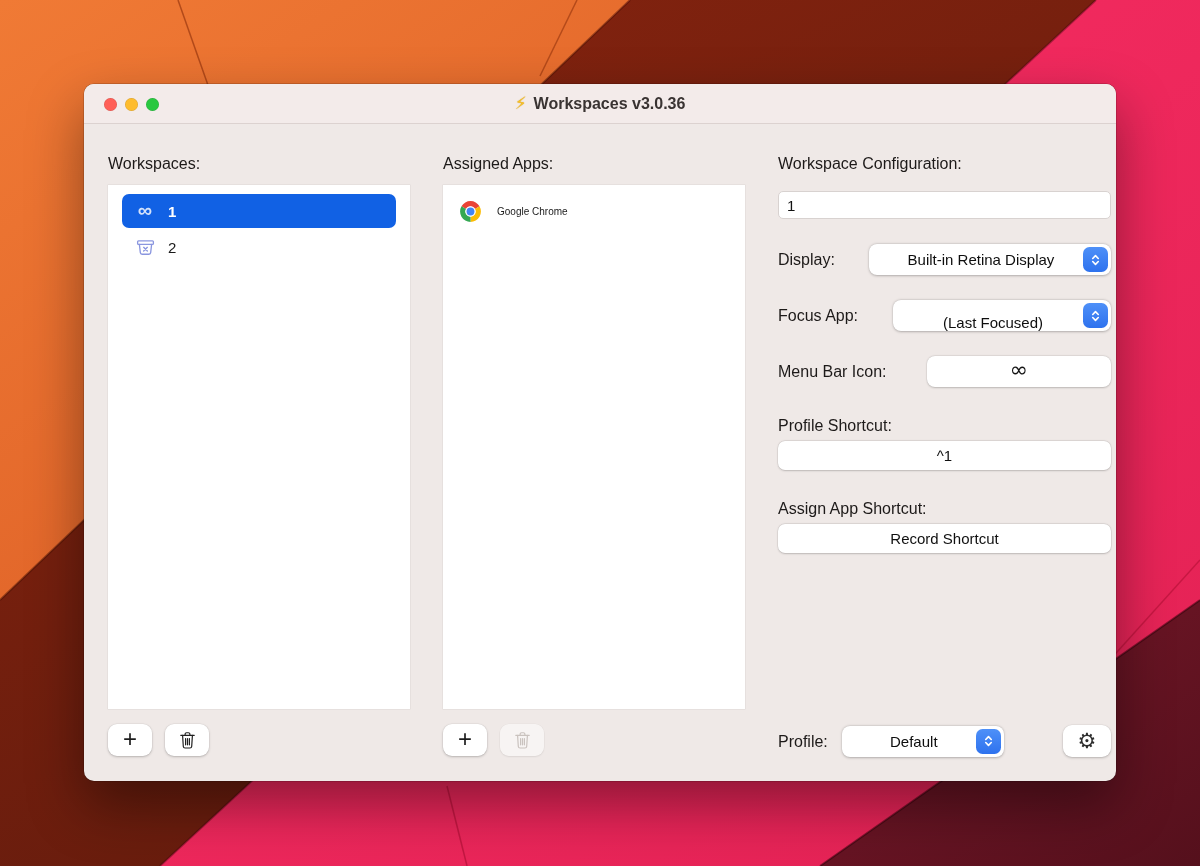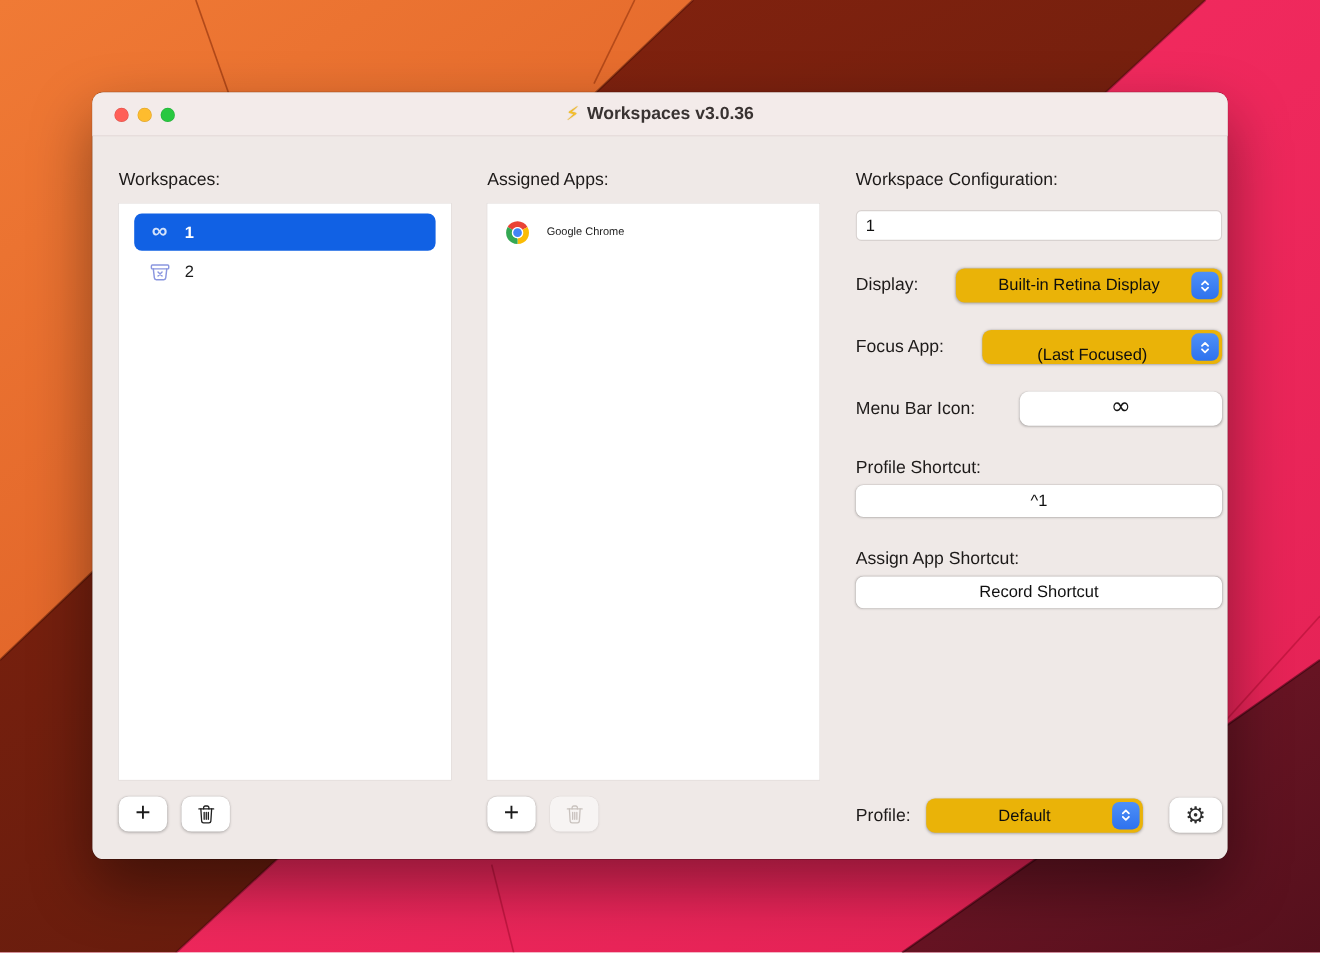--- a/index.html
+++ b/index.html
@@ -59,28 +59,28 @@
   .btn-sm svg { stroke:#1F1F1F; }
   .btn-sm.disabled svg { stroke:#C9C2BE; }
 
   
   .field-label { font-size:16px; color:#1D1A19; line-height:19px; }
   .name-label { margin-top:30px; }
   .text-input { margin-top:6px; height:28px; width:100%; background:#fff;
     border:1px solid #D8D2D0; border-radius:5px; padding:0 8px; font-size:15px;
     color:#111; font-family:inherit; outline:none; }
   .cfg-row { margin-top:25px; display:flex; align-items:center;gap:34px; }
-  .dropdown { position:relative; margin-left:auto; height:31px; background:#eab308;
+  .dropdown { position:relative; margin-left:auto; height:31px; background:#ffffff;
     border-radius:8px; box-shadow:0 .5px 2.5px rgba(0,0,0,.25), 0 0 0 .5px rgba(0,0,0,.04);
     display:flex; align-items:center; cursor:default; }
   .dd-value { flex:1; text-align:center; font-size:15px; color:#0E0E0E; padding:0 28px 0 10px; white-space:nowrap; }
   .stepper { position:absolute; right:3px; top:3px; width:25px; height:25px; border-radius:6.5px;
     background:linear-gradient(#4E90F8,#2E72EE);
     display:flex; align-items:center; justify-content:center; }
-  .dd-display { width:248px; } .dd-focus { width:218px;align-items:flex-end; } .dd-profile { width:197px; margin-left:14px; }
+  .dd-display { width:248px; } .dd-focus { width:218px;align-items:flex-end; } .dd-profile { width:162px; margin-left:14px; }
   .mb-btn { margin-left:auto; width:184px; height:31px; background:#fff; border:none; border-radius:8px;
     box-shadow:0 .5px 2px rgba(0,0,0,.2), 0 0 0 .5px rgba(0,0,0,.05);
     display:flex; align-items:center; justify-content:center;
     font-size:22px; color:#141414; line-height:1; padding-bottom:3px; cursor:default;
     font-family:"DejaVu Sans",sans-serif; }
   .shortcut-label { margin-top:29px; }
   .wide-btn { margin-top:6px; width:100%; height:29px; background:#fff; border:none; border-radius:7px;
     box-shadow:0 .5px 2px rgba(0,0,0,.18), 0 0 0 .5px rgba(0,0,0,.08);
     font-size:15px; color:#101010; font-family:inherit;
     display:flex; align-items:center; justify-content:center; cursor:default; }

